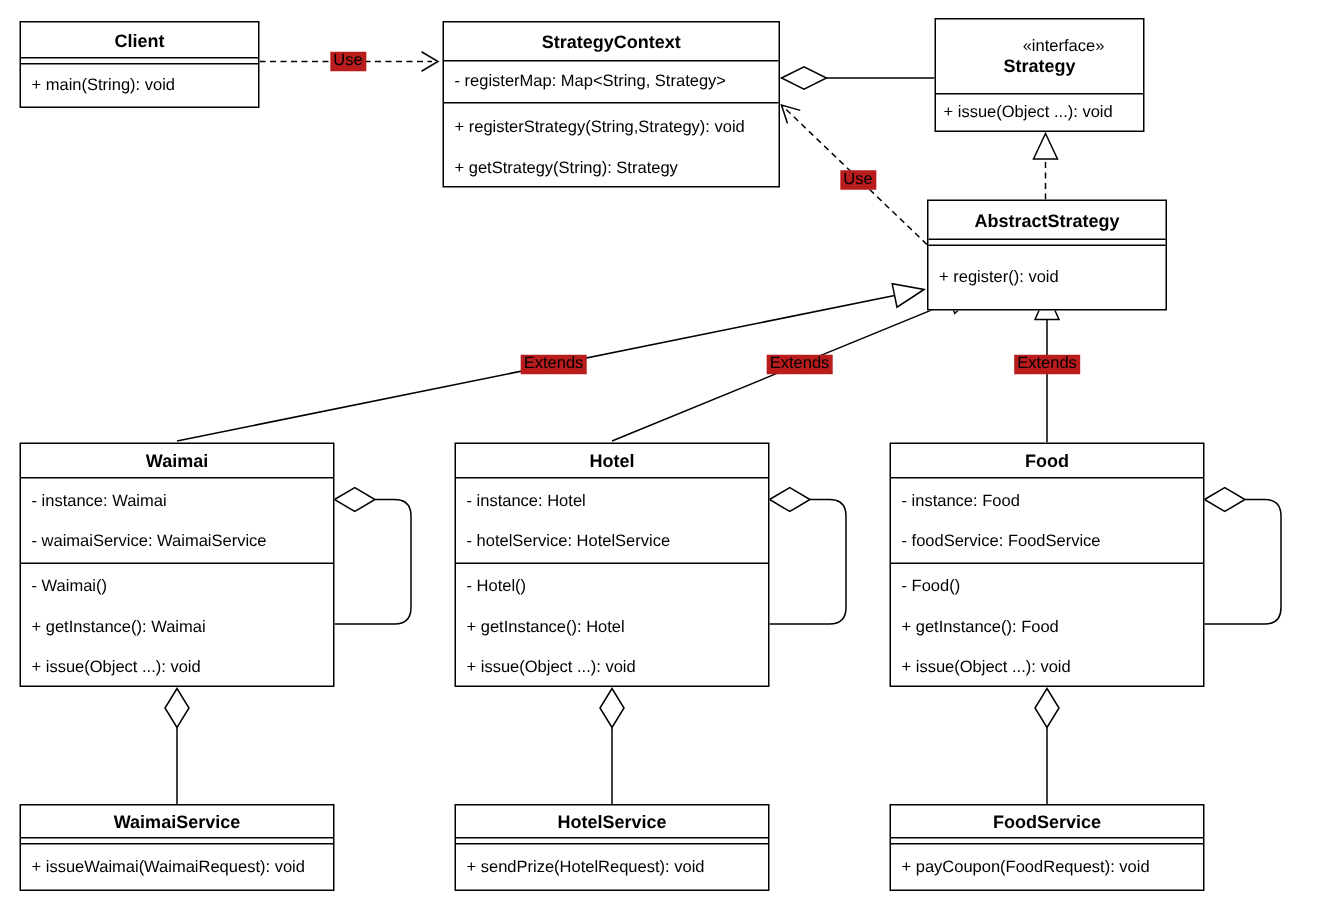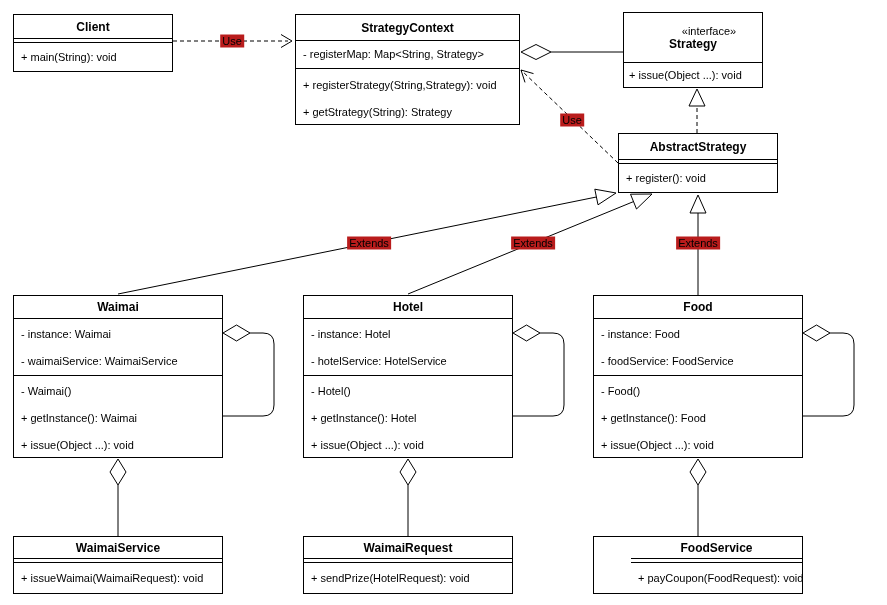--- a/index.html
+++ b/index.html
@@ -146,21 +146,21 @@
   </div>
 
   <div class="uml-class" style="left:623px;top:12px;width:140px;height:76px;">
     <div class="uml-title" style="height:50px;">
       <div class="uml-stereotype">«interface»</div>
       <div>Strategy</div>
     </div>
     <div class="uml-single" style="padding-left:5px;">+ issue(Object ...): void</div>
   </div>
 
-  <div class="uml-class" style="left:618px;top:133px;width:160px;height:60px;">
+  <div class="uml-class" style="left:618px;top:133px;width:160px;height:74px;">
     <div class="uml-title" style="height:26px;">AbstractStrategy</div>
     <div class="uml-empty"></div>
     <div class="uml-single">+ register(): void</div>
   </div>
 
   <div class="uml-class" style="left:13px;top:295px;width:210px;height:163px;justify-content:space-between;">
     <div class="uml-title" style="height:23px;">Waimai</div>
     <div class="uml-section uml-members pt2" style="height:57px;">
       <div class="uml-member">- instance: Waimai</div>
       <div class="uml-member">- waimaiService: WaimaiService</div>
@@ -198,26 +198,26 @@
     </div>
   </div>
 
   <div class="uml-class" style="left:13px;top:536px;width:210px;height:58px;">
     <div class="uml-title" style="height:22px;">WaimaiService</div>
     <div class="uml-empty"></div>
     <div class="uml-single">+ issueWaimai(WaimaiRequest): void</div>
   </div>
 
   <div class="uml-class" style="left:303px;top:536px;width:210px;height:58px;">
-    <div class="uml-title" style="height:22px;">WaimaiRequest</div>
+    <div class="uml-title" style="height:22px;">HotelService</div>
     <div class="uml-empty"></div>
     <div class="uml-single">+ sendPrize(HotelRequest): void</div>
   </div>
 
-  <div class="uml-class" style="left:593px;top:536px;width:210px;height:58px;padding-left:37px;">
+  <div class="uml-class" style="left:593px;top:536px;width:210px;height:58px;">
     <div class="uml-title" style="height:22px;">FoodService</div>
     <div class="uml-empty"></div>
     <div class="uml-single">+ payCoupon(FoodRequest): void</div>
   </div>
 
   <span class="edge-label" style="left:232px;top:41px;">Use</span>
   <span class="edge-label" style="left:572px;top:120px;">Use</span>
   <span class="edge-label" style="left:369px;top:243px;">Extends</span>
   <span class="edge-label" style="left:533px;top:243px;">Extends</span>
   <span class="edge-label" style="left:698px;top:243px;">Extends</span>

